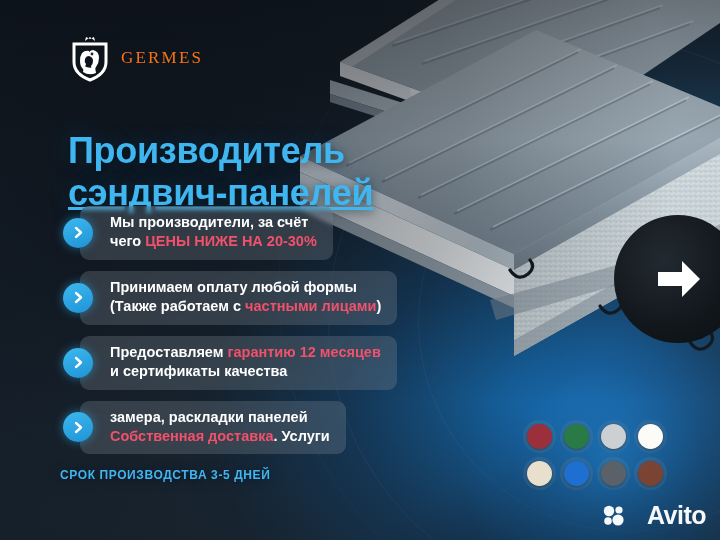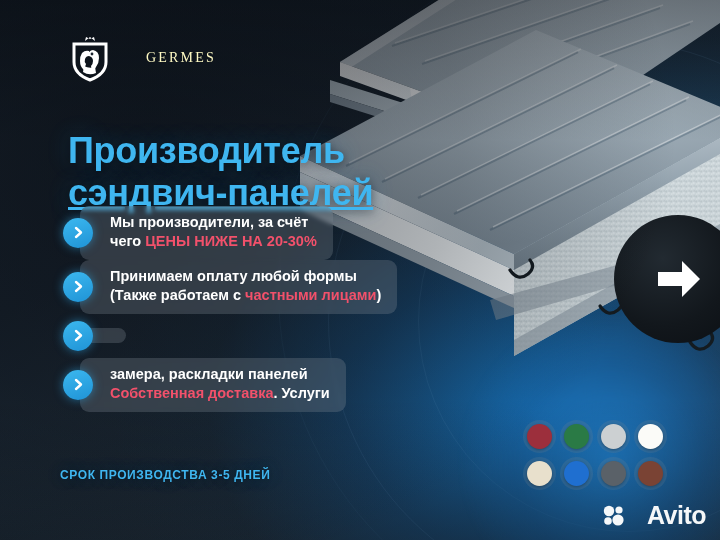--- a/index.html
+++ b/index.html
@@ -77,26 +77,25 @@
   
   .logo {
     position: absolute;
     left: 70px; top: 34px;
     display: flex;
     align-items: center;
     gap: 11px;
   }
   .logo-mark { width: 40px; height: 48px; }
   .logo-text {
-    color: #fef9c3;
+    color: #f97316;
     font-family: "Liberation Serif", "DejaVu Serif", serif;
-    font-size: 14px;
+    font-size: 17px;
     letter-spacing: 2.2px;
     font-weight: 400;
-    margin-left: 25px;
   }
 
   
   .headline {
     position: absolute;
     left: 68px; top: 100px;
     width: 400px;
     color: #3fb6f0;
     font-size: 36px;
     font-weight: bold;
@@ -106,20 +105,21 @@
     margin-top: 30px;
   }
   .headline .l2 { display: block; text-decoration: underline; }
 
   
   .bullets {
     position: absolute;
     left: 63px; top: 206px;
     display: flex;
     flex-direction: column;
+    gap: 11px;
   }
   .bullet {
     position: relative;
     display: flex;
     align-items: center;
     min-height: 44px;
   }
   .bullet-card {
     margin-left: 17px;
     background: rgba(128,139,150,0.30);
@@ -375,20 +375,22 @@
       </div>
     </div>
 
     <div class="bullet">
       <span class="bullet-chevron">
         <svg viewBox="0 0 13 13" xmlns="http://www.w3.org/2000/svg">
           <path d="M 4 2 L 9 6.5 L 4 11" fill="none" stroke="#ffffff" stroke-width="2.4" stroke-linecap="round" stroke-linejoin="round"></path>
         </svg>
       </span>
       <div class="bullet-card">
+        <div class="bullet-text"><span>Предоставляем </span><span class="hl">гарантию 12 месяцев</span></div>
+        <div class="bullet-text">и сертификаты качества</div>
       </div>
     </div>
 
     <div class="bullet">
       <span class="bullet-chevron">
         <svg viewBox="0 0 13 13" xmlns="http://www.w3.org/2000/svg">
           <path d="M 4 2 L 9 6.5 L 4 11" fill="none" stroke="#ffffff" stroke-width="2.4" stroke-linecap="round" stroke-linejoin="round"></path>
         </svg>
       </span>
       <div class="bullet-card">

